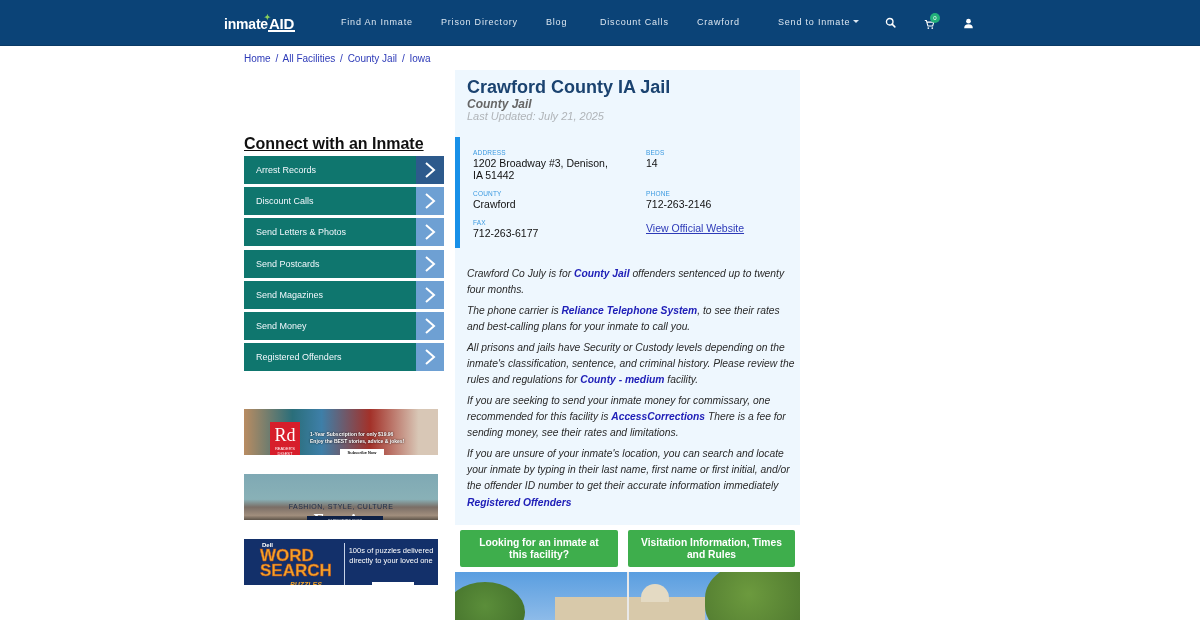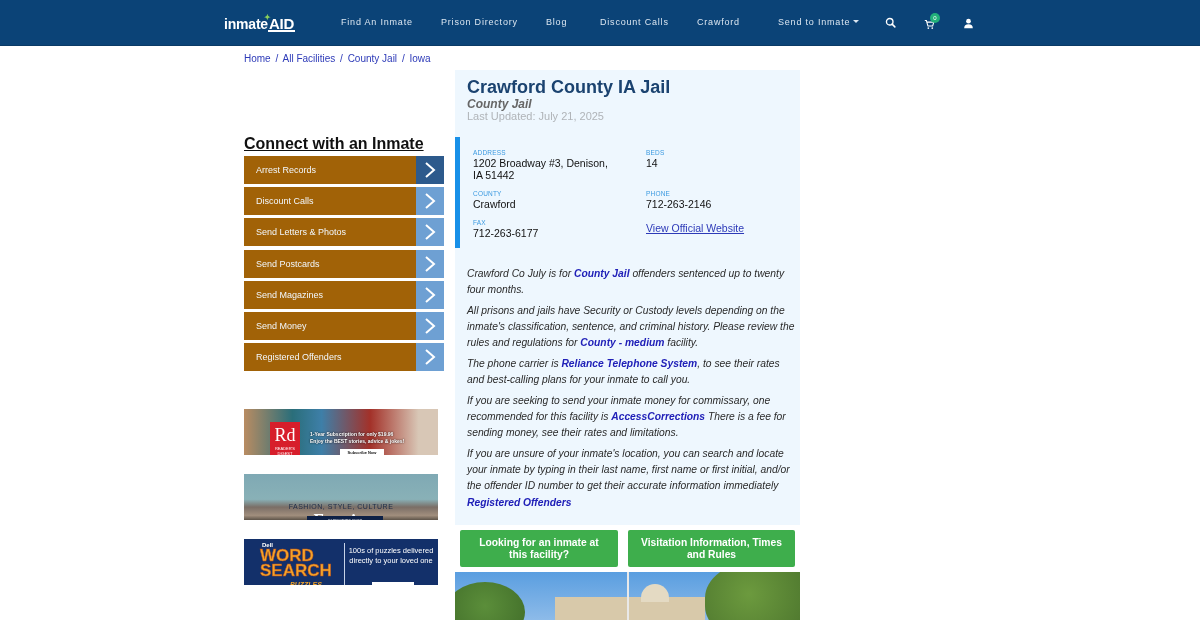--- a/index.html
+++ b/index.html
@@ -16,21 +16,21 @@
   .cart-badge { position: absolute; left: 930px; top: 13px; width: 10px; height: 10px; border-radius: 50%; background: #22b07a; color: #fff; font-size: 6px; line-height: 10px; text-align: center; }
 
   
   .breadcrumb { position: absolute; left: 244px; top: 53px; font-size: 10px; color: #2d3a9a; }
   .breadcrumb a { color: #2d3ab8; text-decoration: none; cursor: pointer; }
   .breadcrumb .sep { color: #2d3ab8; margin: 0 2px; }
 
   
   .connect-title { position: absolute; left: 244px; top: 135px; font-size: 16px; font-weight: bold; color: #111; text-decoration: underline; }
   .side-list { position: absolute; left: 244px; top: 156px; width: 200px; }
-  .side-item { position: relative; height: 28px; margin-bottom: 3.2px; background: #a16207; display: flex; align-items: center; cursor: pointer; }
+  .side-item { position: relative; height: 28px; margin-bottom: 3.2px; background: #0f766e; display: flex; align-items: center; cursor: pointer; }
   .side-item .label { padding-left: 12px; color: #f3f8fd; font-size: 9px; flex: 1; }
   .side-item .arrow { width: 28px; height: 28px; background: #6ea0d3; display: flex; align-items: center; justify-content: center; }
   .side-item.active .arrow { background: #2d5a8c; }
   .side-item .arrow svg { width: 12px; height: 16px; }
 
   .ad { position: absolute; left: 244px; width: 194px; height: 46px; overflow: hidden; cursor: pointer; }
   .ad-rd { top: 409px; background: linear-gradient(90deg, #b98c62 0%, #2a6e7a 25%, #3e7fa8 40%, #a33129 65%, #d8c7b6 90%); }
   .ad-rd .rd-logo { position: absolute; left: 26px; top: 13px; width: 30px; height: 36px; background: #d71e2b; color: #fff; font-family: "Liberation Serif", serif; font-size: 18px; text-align: center; line-height: 26px; }
   .ad-rd .rd-logo small { position: absolute; left: 0; right: 0; bottom: 2px; font-size: 4px; line-height: 5px; font-family: "Liberation Sans", sans-serif; }
   .ad-rd .rd-text { position: absolute; left: 66px; top: 22px; color: #fff; font-size: 5px; line-height: 7px; font-weight: bold; text-shadow: 0 0 2px #000; }
@@ -46,21 +46,21 @@
   .ad-dell .dell-word { position: absolute; left: 16px; top: 9px; color: #f2a42a; font-weight: 900; font-size: 17px; line-height: 15px; -webkit-text-stroke: 0.5px #c0501a; }
   .ad-dell .dell-puzz { position: absolute; left: 46px; top: 42px; color: #f2a42a; font-style: italic; font-weight: 900; font-size: 7px; }
   .ad-dell .dell-divider { position: absolute; left: 100px; top: 4px; width: 1px; height: 54px; background: #c7d3e8; }
   .ad-dell .dell-text { position: absolute; left: 104px; top: 7px; width: 86px; text-align: center; color: #fff; font-size: 7.5px; line-height: 10px; }
   .ad-dell .dell-btn { position: absolute; left: 128px; top: 43px; width: 42px; height: 10px; background: #fff; color: #13306a; font-size: 4px; text-align: center; line-height: 10px; font-weight: bold; }
 
   
   .card { position: absolute; left: 455px; top: 70px; width: 345px; height: 455px; background: #eef7fe; }
   .title { position: absolute; left: 12px; top: 7px; font-size: 18px; font-weight: bold; color: #1b4370; }
   .subtitle { position: absolute; left: 12px; top: 27px; font-size: 12px; font-weight: bold; font-style: italic; color: #666; }
-  .updated { position: absolute; left: 12px; top: 40px; font-size: 11px; color: #b0b4b8; }
+  .updated { position: absolute; left: 12px; top: 40px; font-size: 11px; font-style: italic; color: #b0b4b8; }
   .info-box { position: absolute; left: 0; top: 67px; width: 345px; height: 111px; border-left: 5px solid #1890e8; }
   .field { position: absolute; }
   .field .lbl { font-size: 6.5px; color: #3c9ae0; text-transform: uppercase; letter-spacing: 0.2px; }
   .field .val { font-size: 10.5px; color: #111; line-height: 11.5px; margin-top: 2px; }
   .field a { font-size: 10.5px; color: #2d3ab8; text-decoration: underline; cursor: pointer; }
 
   .desc { position: absolute; left: 12px; top: 196px; width: 328px; font-size: 10.3px; line-height: 16.2px; font-style: italic; color: #2a2a2a; }
   .desc p { margin-bottom: 4.5px; }
   .desc a { color: #2020b8; font-weight: bold; text-decoration: none; cursor: pointer; }
 
@@ -238,22 +238,22 @@
       <div class="lbl">FAX</div>
       <div class="val">712-263-6177</div>
     </div>
     <div class="field" style="left:186px; top:81px">
       <a>View Official Website</a>
     </div>
   </div>
 
   <div class="desc">
     <p><span>Crawford Co July is for </span><a>County Jail</a><span> offenders sentenced up to twenty four months.</span></p>
+    <p><span>The phone carrier is </span><a>Reliance Telephone System</a><span>, to see their rates and best-calling plans for your inmate to call you.</span></p>
     <p><span>All prisons and jails have Security or Custody levels depending on the inmate's classification, sentence, and criminal history. Please review the rules and regulations for </span><a>County - medium</a><span> facility.</span></p>
-    <p><span>The phone carrier is </span><a>Reliance Telephone System</a><span>, to see their rates and best-calling plans for your inmate to call you.</span></p>
     <p><span>If you are seeking to send your inmate money for commissary, one recommended for this facility is </span><a>AccessCorrections</a><span> There is a fee for sending money, see their rates and limitations.</span></p>
     <p><span>If you are unsure of your inmate's location, you can search and locate your inmate by typing in their last name, first name or first initial, and/or the offender ID number to get their accurate information immediately </span><a>Registered Offenders</a></p>
   </div>
 </div>
 
 <div class="btn-green" style="left:460px; width:158px">Looking for an inmate at this facility?</div>
 <div class="btn-green" style="left:628px; width:167px">Visitation Information, Times and Rules</div>
 
 <div class="photo">
   <div class="tree-l"></div>

